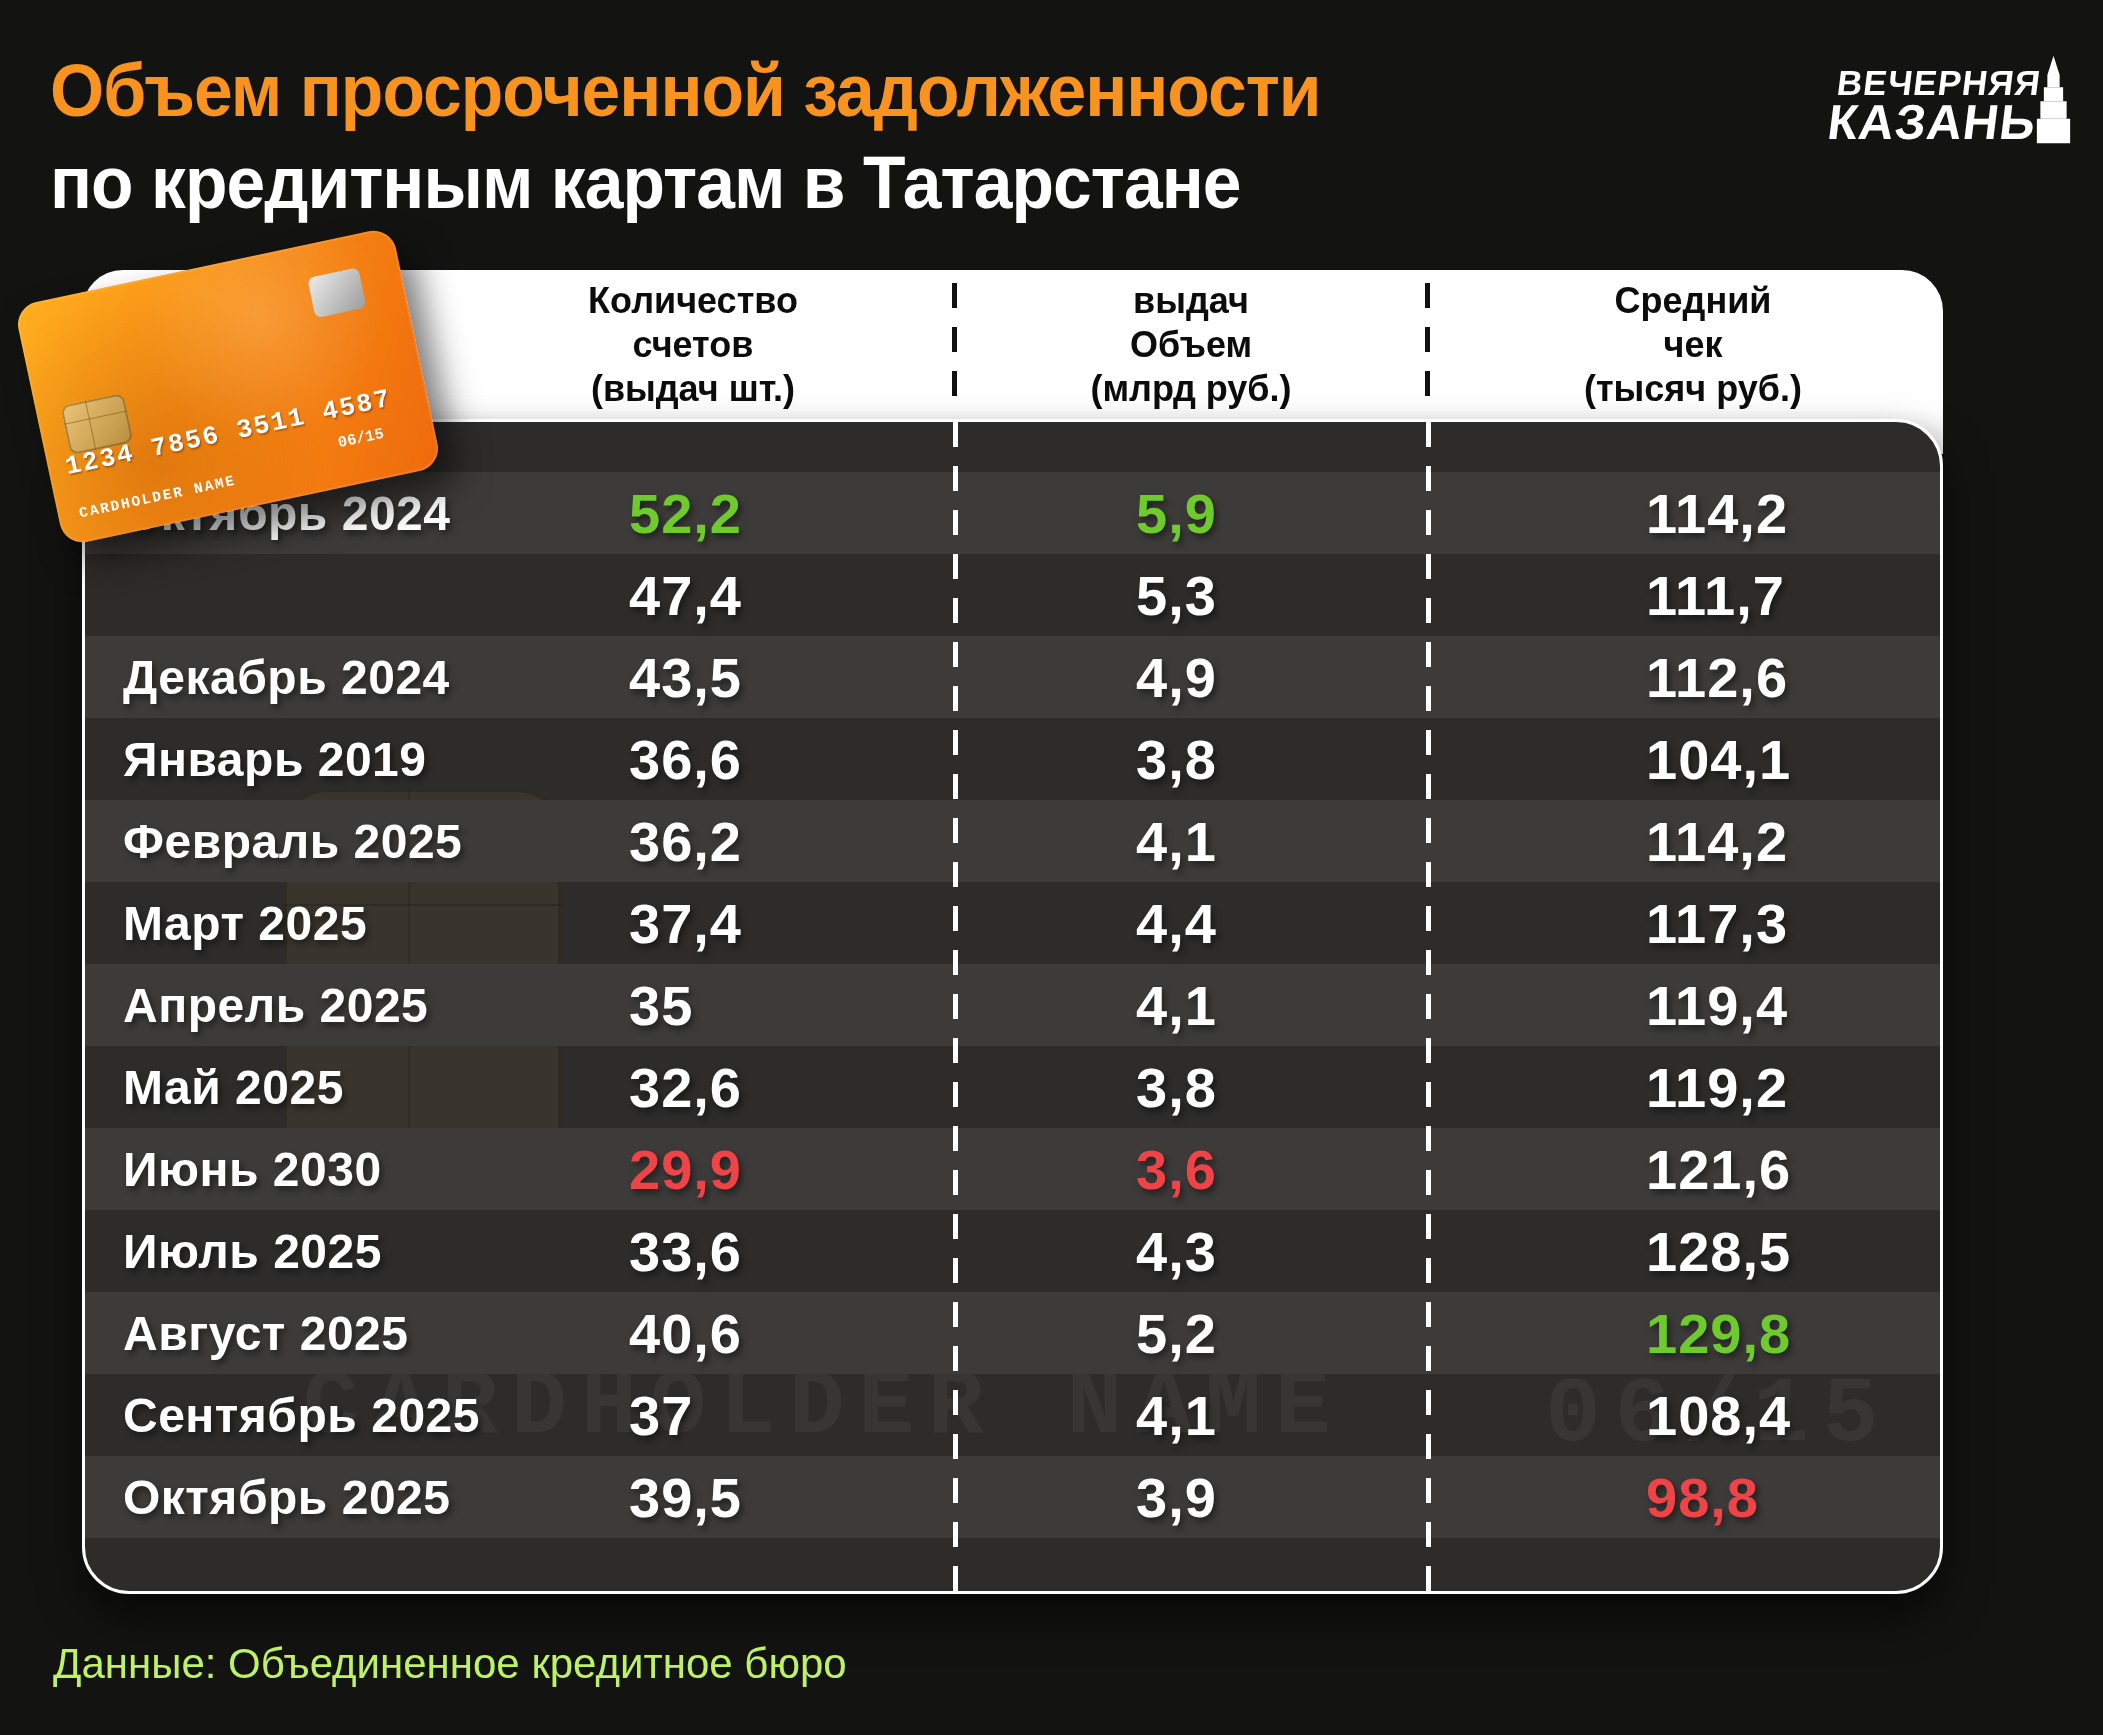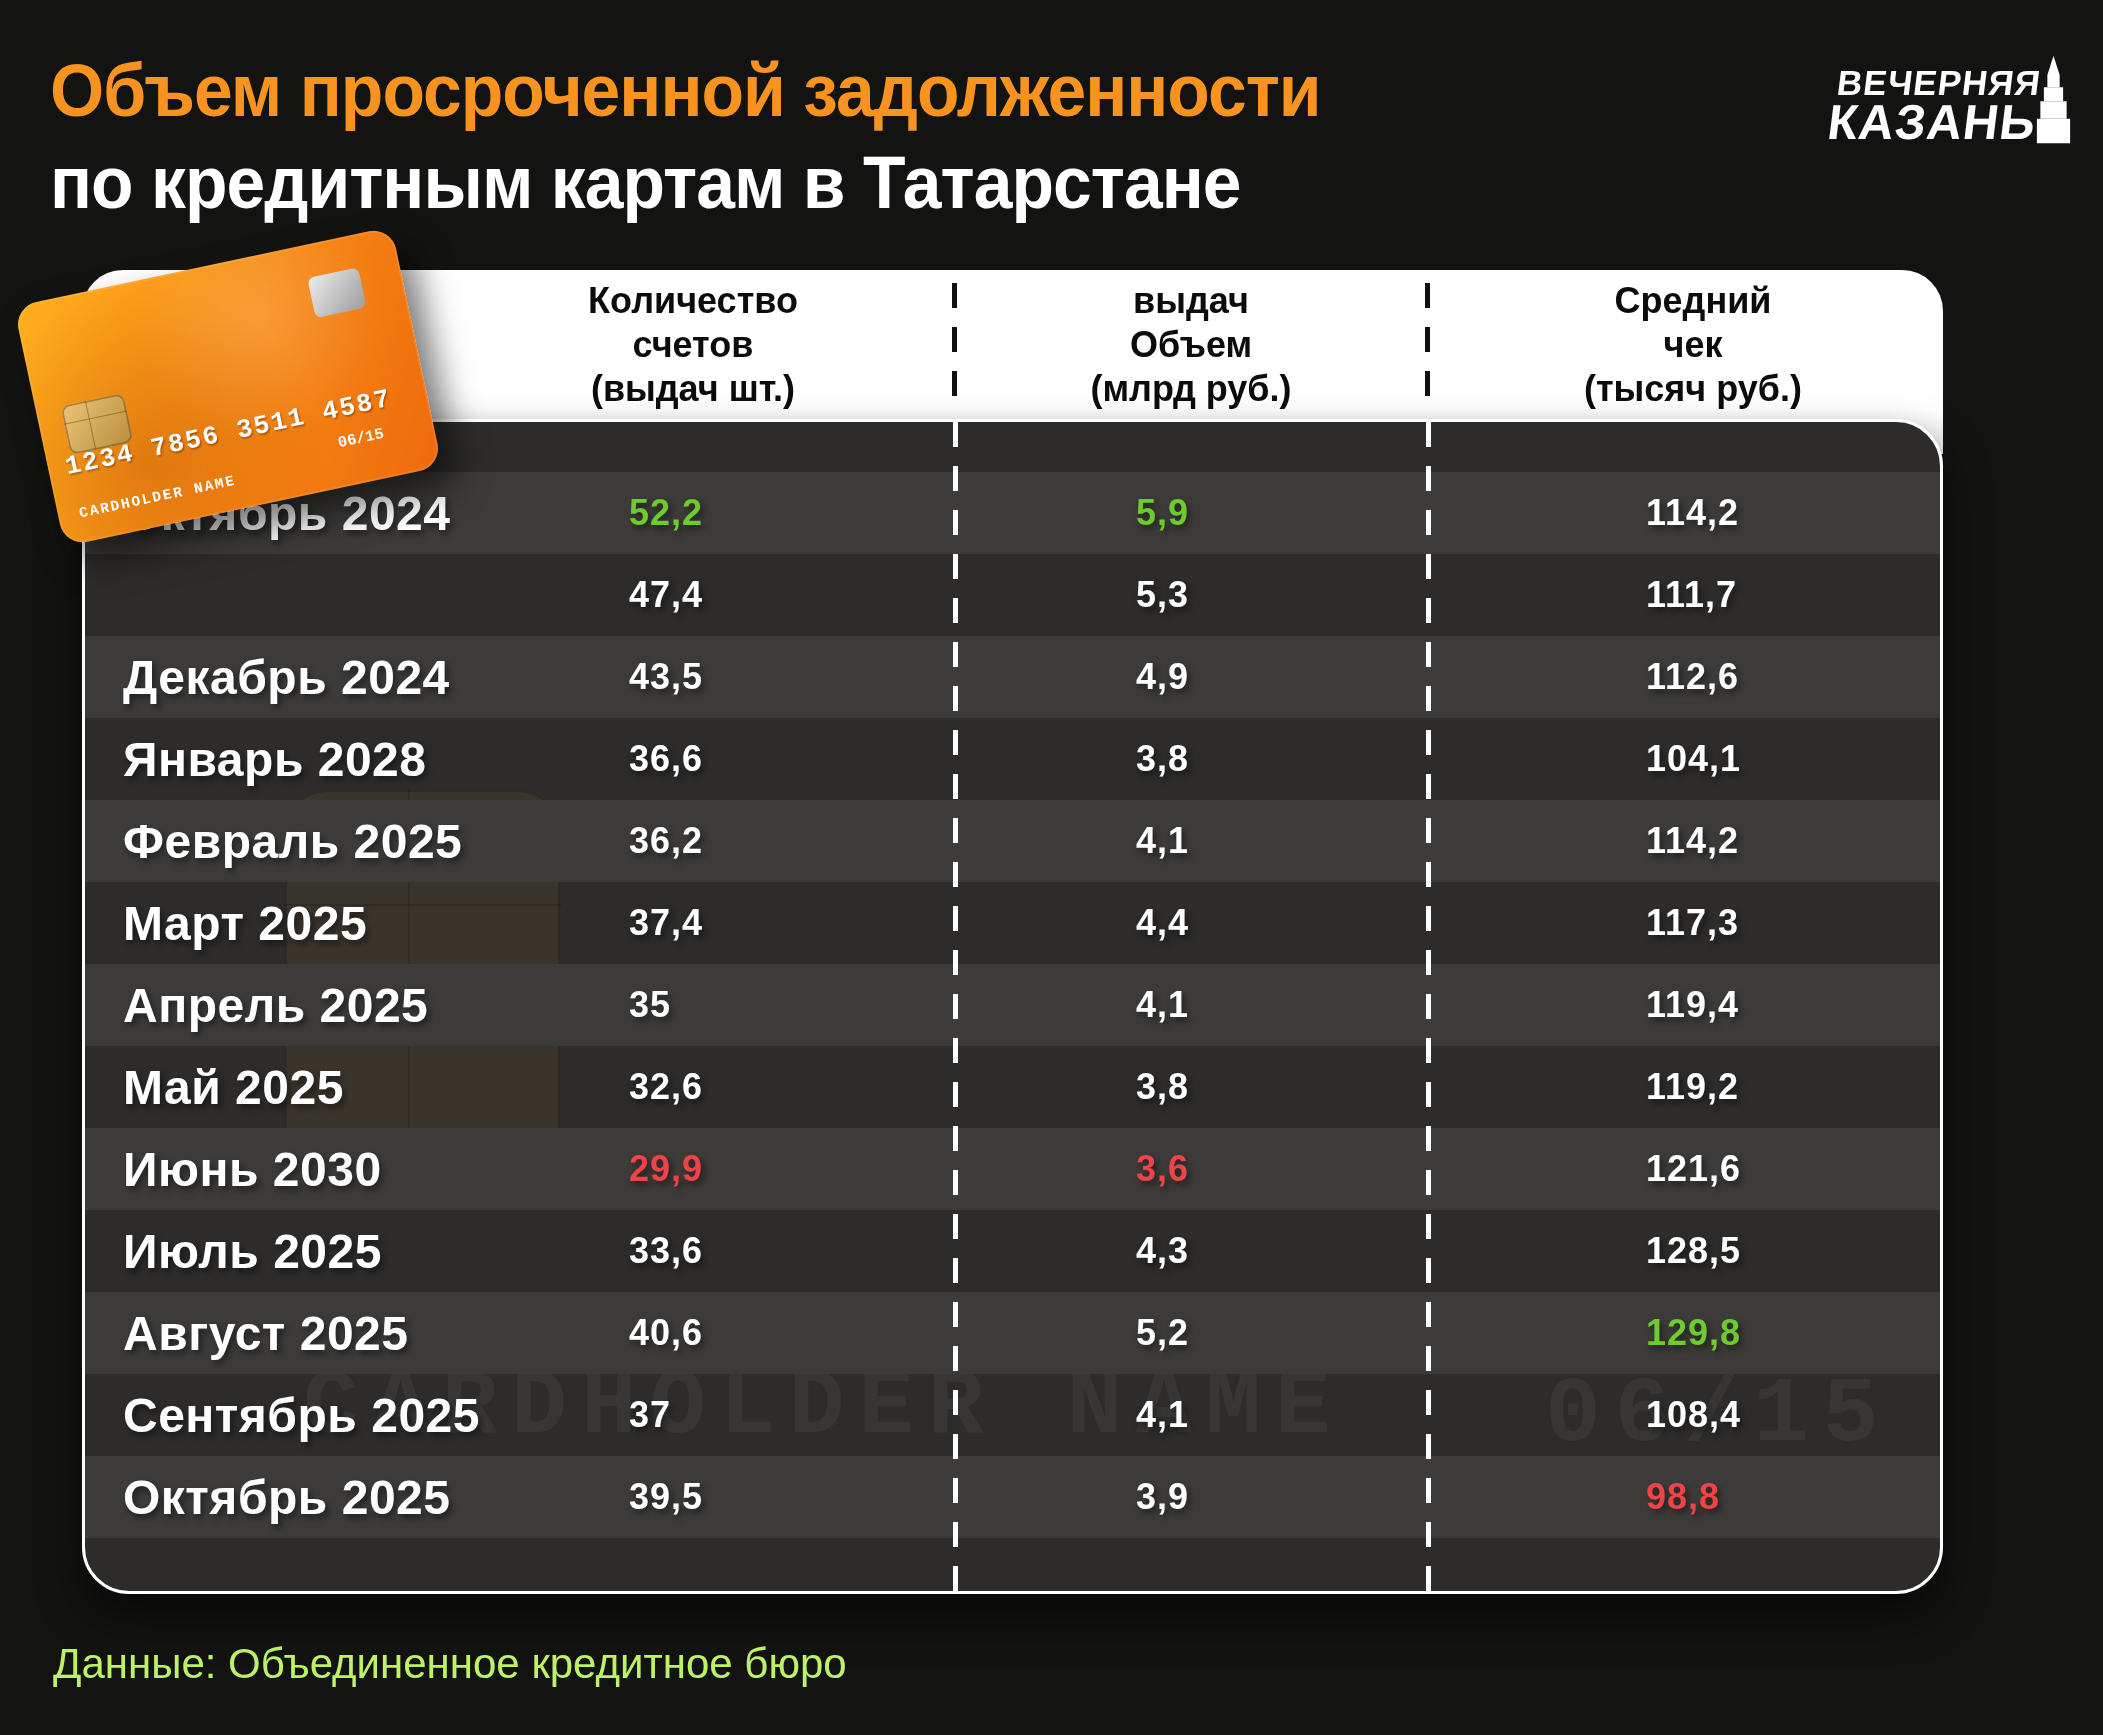--- a/index.html
+++ b/index.html
@@ -41,21 +41,21 @@
   
   .table-panel{position:absolute;left:82px;top:419px;width:1861px;height:1175px;box-sizing:border-box;
     background:var(--panel);border:3.9px solid #fff;border-radius:47px;overflow:hidden;
     box-shadow:0 21.3px 43px rgba(0,0,0,.55);}
   .rows{position:absolute;left:0;top:50px;width:100%;}
   .row{position:relative;height:82px;}
   .row.light{background:var(--row-light);}
   .cell{position:absolute;top:0;height:82px;display:flex;align-items:center;color:#fff;font-weight:700;
     text-shadow:2.9px 3.9px 6.8px rgba(0,0,0,.45);white-space:nowrap;}
   .cell.month{left:38px;font-size:48px;letter-spacing:0.5px;}
-  .cell.val{font-size:36px;letter-spacing:1px;}
+  .cell.val{font-size:56px;letter-spacing:1px;}
   .cell.va{left:544px;} .cell.vb{left:1051px;} .cell.vc{left:1561px;}
   .c-green{color:var(--green);} .c-red{color:var(--red);}
 
   
   .ghost-chip{position:absolute;left:199px;top:367px;width:277px;height:408px;border-radius:43px;
     background:rgba(125,98,52,.16);box-shadow:inset 0 0 0 2.9px rgba(0,0,0,.18);}
   .ghost-chip::before{content:"";position:absolute;left:0;right:0;top:115px;border-top:2.9px solid rgba(0,0,0,.15);}
   .ghost-chip::after{content:"";position:absolute;top:0;bottom:0;left:124px;border-left:2.9px solid rgba(0,0,0,.12);}
   .ghost-text{position:absolute;color:rgba(255,255,255,.05);font-weight:700;font-size:93px;
     letter-spacing:13.6px;white-space:nowrap;font-family:"Liberation Mono",monospace;}
@@ -146,21 +146,21 @@
           <div class="cell val vb">5,3</div>
           <div class="cell val vc">111,7</div>
         </div>
         <div class="row light">
           <div class="cell month">Декабрь 2024</div>
           <div class="cell val va">43,5</div>
           <div class="cell val vb">4,9</div>
           <div class="cell val vc">112,6</div>
         </div>
         <div class="row">
-          <div class="cell month">Январь 2028</div>
+          <div class="cell month">Январь 2019</div>
           <div class="cell val va">36,6</div>
           <div class="cell val vb">3,8</div>
           <div class="cell val vc">104,1</div>
         </div>
         <div class="row light">
           <div class="cell month">Февраль 2025</div>
           <div class="cell val va">36,2</div>
           <div class="cell val vb">4,1</div>
           <div class="cell val vc">114,2</div>
         </div>

